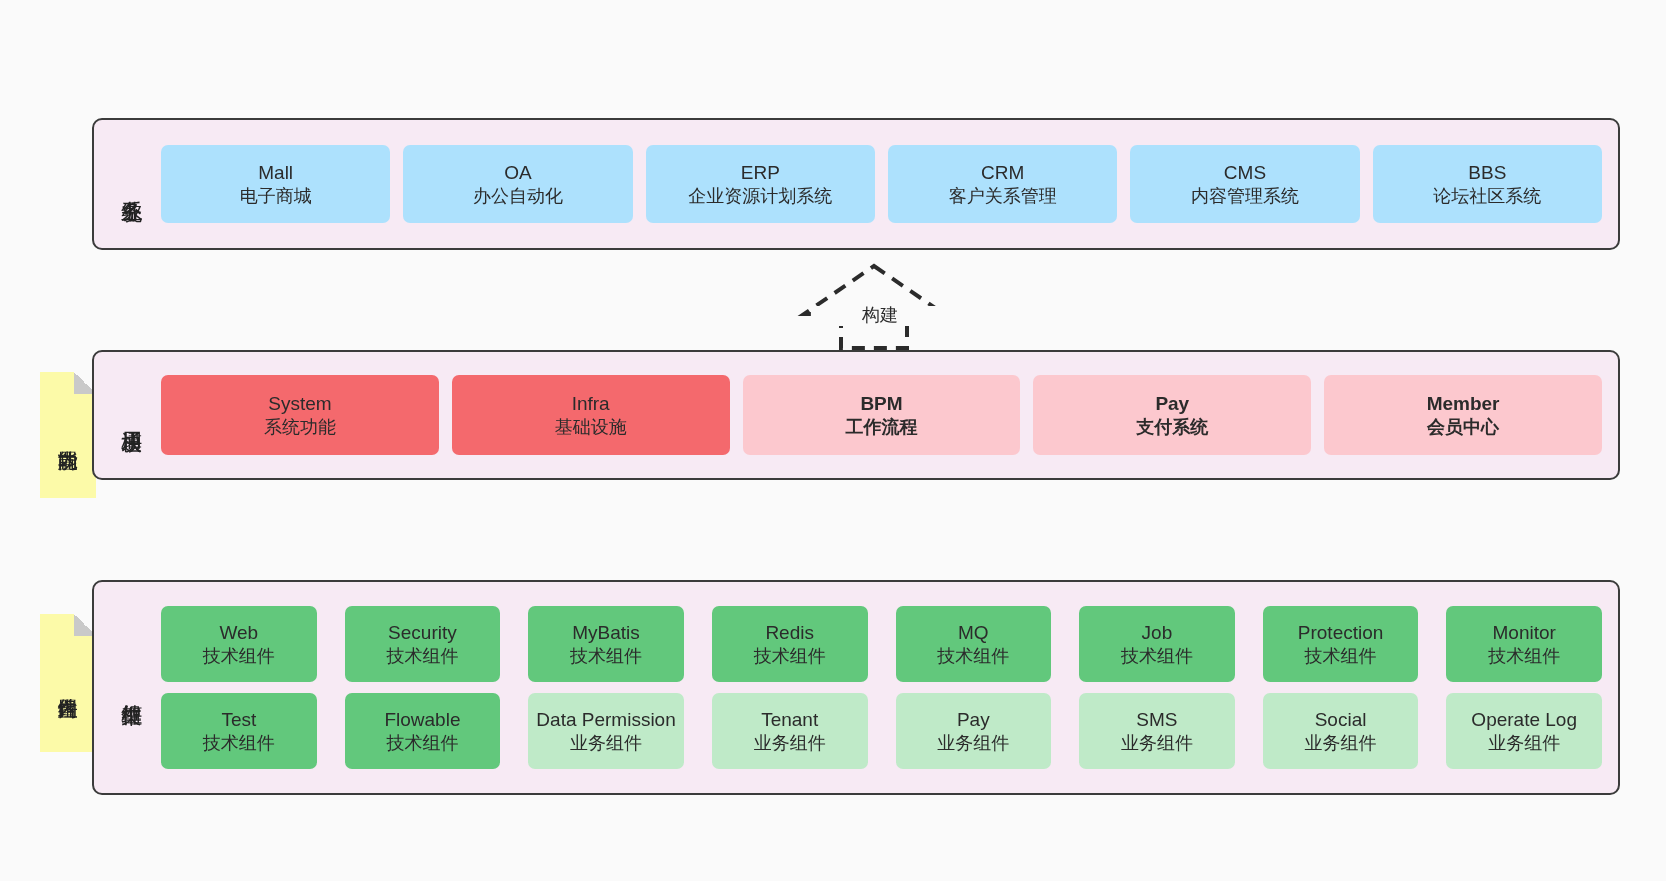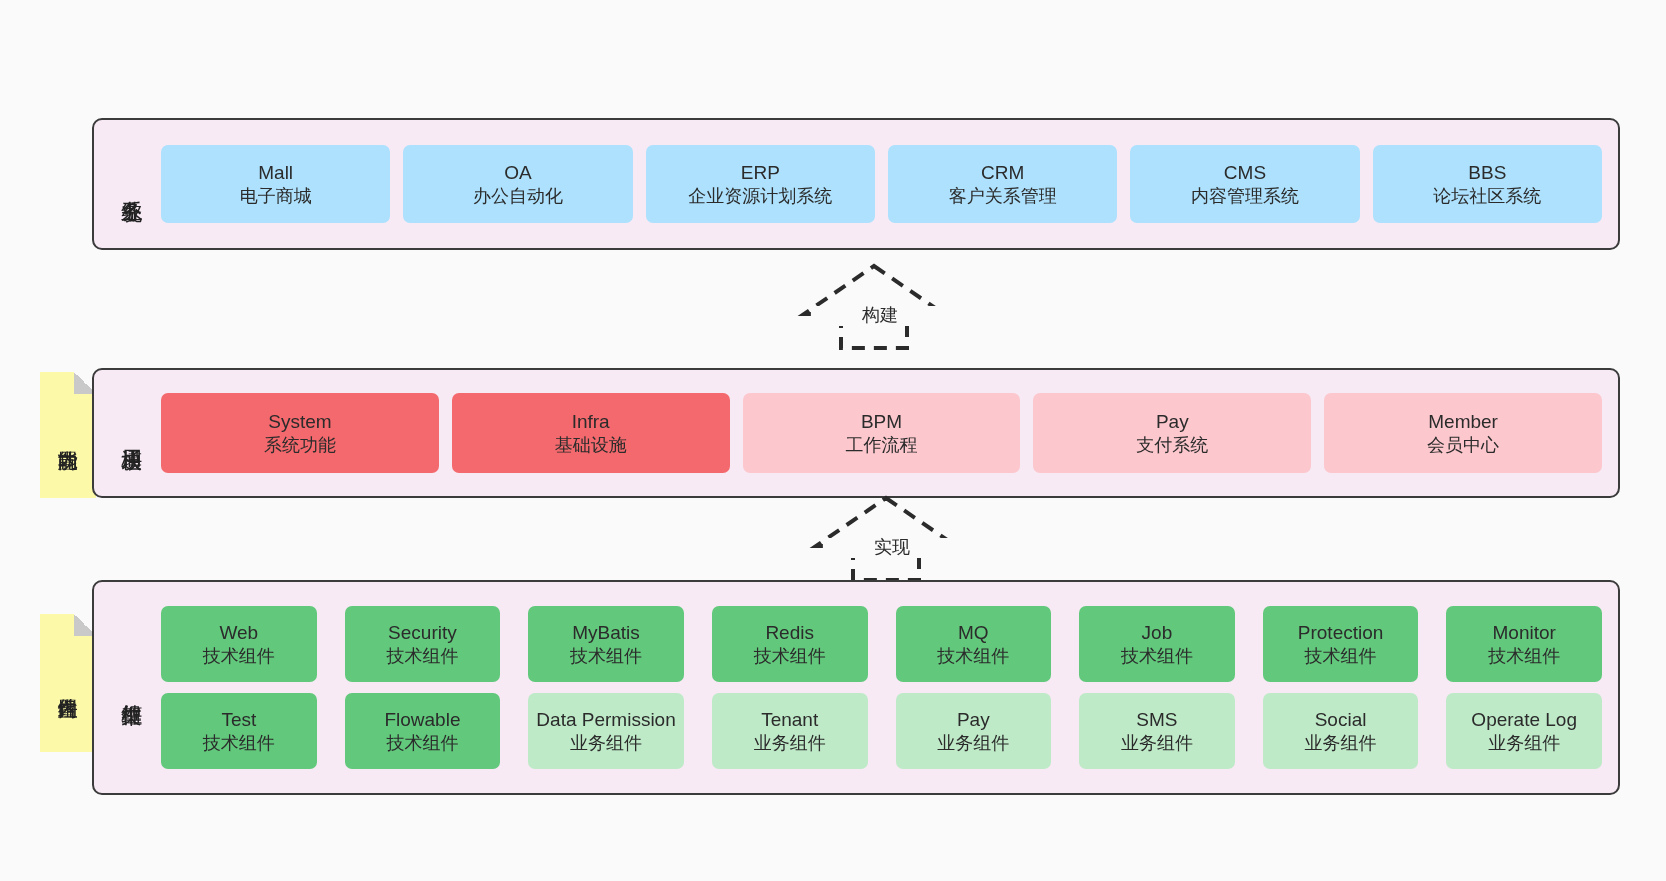--- a/index.html
+++ b/index.html
@@ -81,21 +81,21 @@
     line-height: 1.24;
     color: #2b2b2b;
     user-select: none;
   }
 
   .card .t1 { font-size: 19px; }
   .card .t2 { font-size: 18px; }
 
   .card.blue        { background: #ade1fd; }
   .card.red         { background: #f4696d; }
-  .card.pink        { background: #fcc8ce; }
+  .card.pink        { background: #fcc8ce; font-weight: bold; }
   .card.green       { background: #62c87c; }
   .card.lightgreen  { background: #bfeac8; align-items: center; }
 
   
   #layer-business .card { height: 78px; }
   #layer-common   .card { height: 80px; }
   #layer-framework .card { height: 76px; }
 
   
   .sticky {
@@ -180,21 +180,21 @@
       <path d="M74 4 L144 52 L107 52 L107 86 L41 86 L41 52 L4 52 Z" fill="none" stroke="#2b2b2b" stroke-width="4" stroke-dasharray="13 9" stroke-linejoin="miter"></path>
     </svg>
     <div class="arrow-label">构建</div>
   </div>
 
   <div class="sticky" style="left:40px; top:372px; height:126px;">
     <span class="fold"></span>
     <span>内置功能</span>
   </div>
 
-  <div class="layer" id="layer-common" style="left:92px; top:350px; width:1528px; height:130px;margin-top:18px;">
+  <div class="layer" id="layer-common" style="left:92px; top:350px; width:1528px; height:130px;">
     <div class="layer-title">通用模块</div>
     <div class="layer-body">
       <div class="card red">
         <span class="t1">System</span>
         <span class="t2">系统功能</span>
       </div>
       <div class="card red">
         <span class="t1">Infra</span>
         <span class="t2">基础设施</span>
       </div>
@@ -206,26 +206,20 @@
         <span class="t1">Pay</span>
         <span class="t2">支付系统</span>
       </div>
       <div class="card pink">
         <span class="t1">Member</span>
         <span class="t2">会员中心</span>
       </div>
     </div>
   </div>
 
-  <div class="arrow-wrap" style="left:812px; top:494px; width:148px; height:90px;">
-    <svg width="148" height="90" viewBox="0 0 148 90" aria-hidden="true">
-      <path d="M74 4 L144 52 L107 52 L107 86 L41 86 L41 52 L4 52 Z" fill="none" stroke="#2b2b2b" stroke-width="4" stroke-dasharray="13 9" stroke-linejoin="miter"></path>
-    </svg>
-    <div class="arrow-label">实现</div>
-  </div>
 
   <div class="sticky" style="left:40px; top:614px; height:138px;">
     <span class="fold"></span>
     <span>内置组件</span>
   </div>
 
   <div class="layer" id="layer-framework" style="left:92px; top:580px; width:1528px; height:215px;">
     <div class="layer-title">框架组件</div>
     <div class="layer-body two-rows">
 

